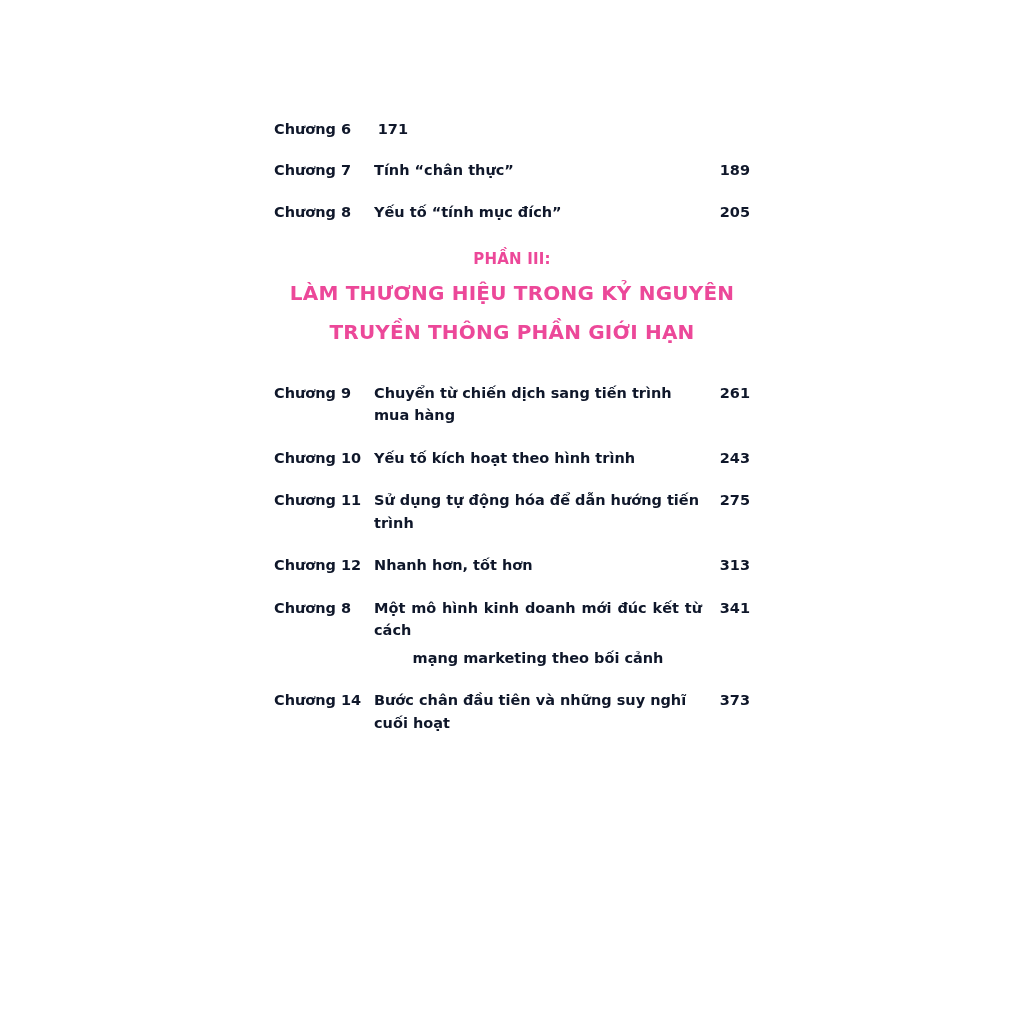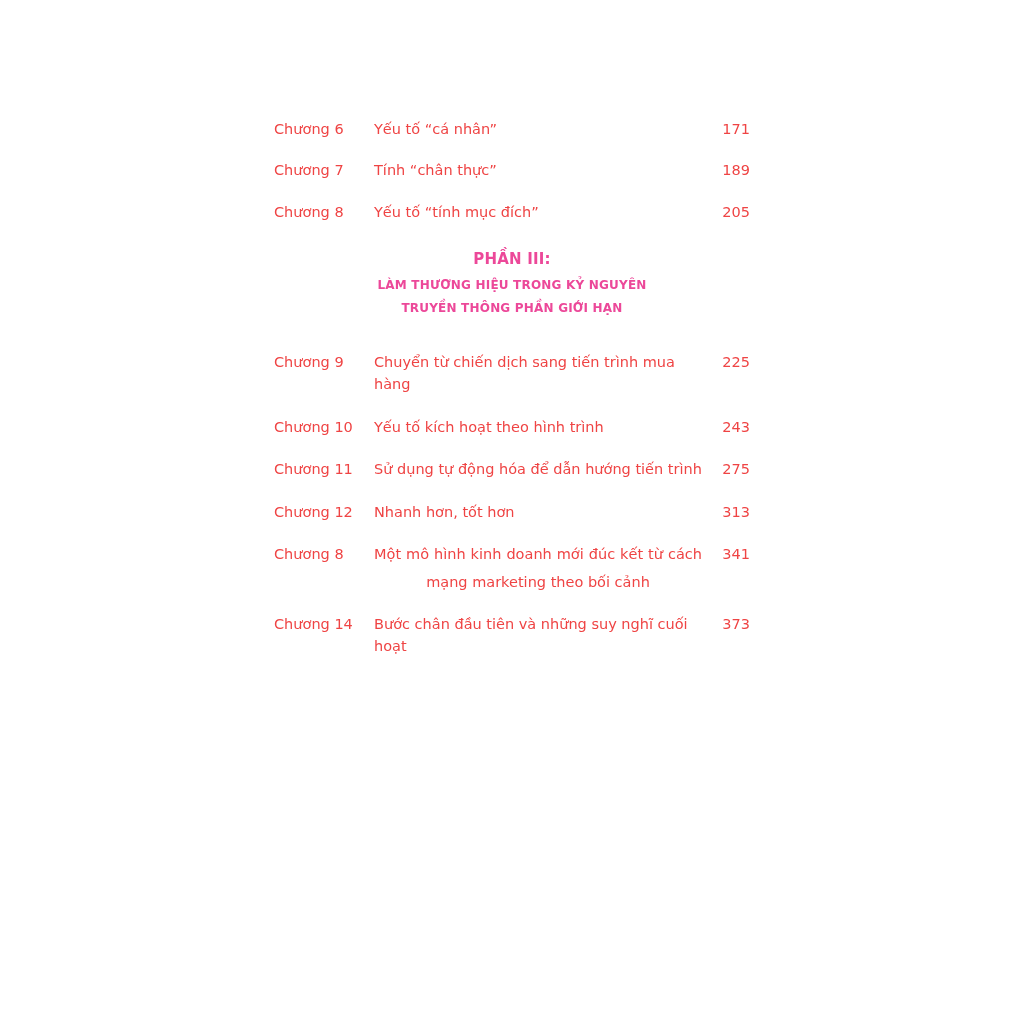--- a/index.html
+++ b/index.html
@@ -32,21 +32,22 @@
     width: 476px;
   }
 
   
   .toc-row {
     display: flex;
     align-items: flex-start;
     margin-bottom: 19px;
     font-size: 14.5px;
     line-height: 1.55;
-    color: #ef4444;
+    color: #0f172a;
+    font-weight: bold;
   }
   .toc-row .chap {
     width: 100px;
     flex: 0 0 100px;
     white-space: nowrap;
   }
   .toc-row .title {
     flex: 1 1 auto;
     padding-right: 14px;
     text-align: justify;
@@ -72,21 +73,21 @@
     text-align: center;
     font-weight: bold;
     color: #ec4899;
     letter-spacing: 0.2px;
   }
   .part .part-label {
     font-size: 15px;
     line-height: 1.9;
   }
   .part .part-line {
-    font-size: 12px;
+    font-size: 20px;
     line-height: 1.95;
   }
 
   .group-bottom { margin-top: 4px; }
   .group-bottom .toc-row { margin-bottom: 20px; }
 
   .wrap-title {
     display: block;
   }
   .wrap-title .l1 {
@@ -103,21 +104,20 @@
 </head>
 <body>
 
 <div class="page">
   <div class="toc">
 
     <div class="group-top">
 
       <div class="toc-row">
         <span class="chap">Chương 6</span>
-        <span class="title single">Yếu tố “cá nhân”</span>
         <span class="page-num">171</span>
       </div>
 
       <div class="toc-row">
         <span class="chap">Chương 7</span>
         <span class="title single">Tính “chân thực”</span>
         <span class="page-num">189</span>
       </div>
 
       <div class="toc-row">
@@ -132,21 +132,21 @@
       <div class="part-label">PHẦN III:</div>
       <div class="part-line">LÀM THƯƠNG HIỆU TRONG KỶ NGUYÊN</div>
       <div class="part-line">TRUYỀN THÔNG PHẦN GIỚI HẠN</div>
     </div>
 
     <div class="group-bottom">
 
       <div class="toc-row">
         <span class="chap">Chương 9</span>
         <span class="title single">Chuyển từ chiến dịch sang tiến trình mua hàng</span>
-        <span class="page-num">225</span>
+        <span class="page-num">261</span>
       </div>
 
       <div class="toc-row">
         <span class="chap">Chương 10</span>
         <span class="title single">Yếu tố kích hoạt theo hình trình</span>
         <span class="page-num">243</span>
       </div>
 
       <div class="toc-row">
         <span class="chap">Chương 11</span>

